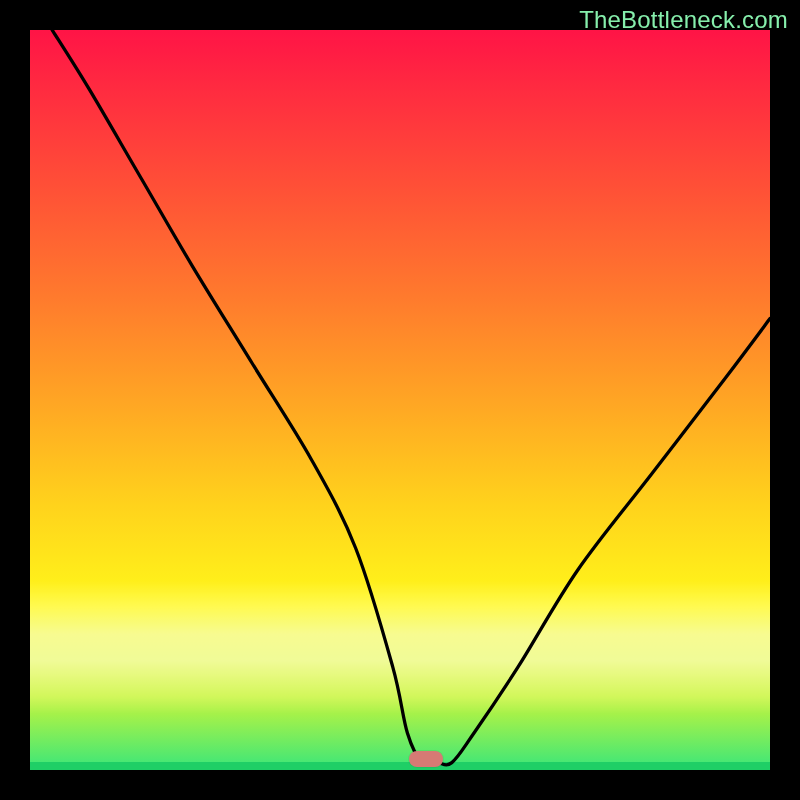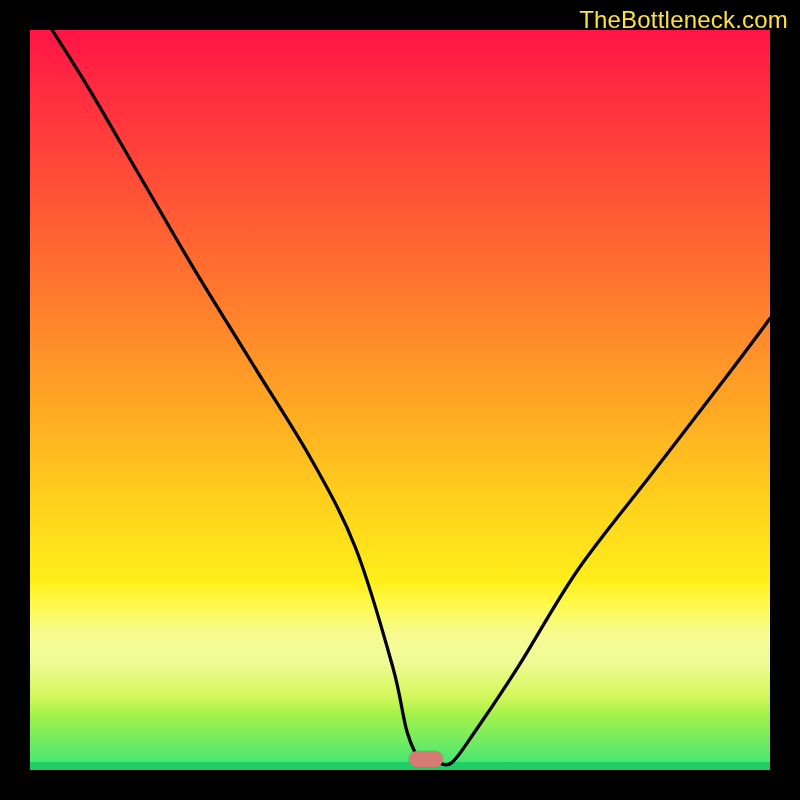--- a/index.html
+++ b/index.html
@@ -14,21 +14,21 @@
   .frame {
     position: relative;
     width: 800px;
     height: 800px;
     background: #000;
   }
   .watermark {
     position: absolute;
     top: 6px;
     right: 12px;
-    color: #fde047;
+    color: #86efac;
     font-size: 24px;
     font-weight: 500;
     letter-spacing: 0.2px;
     z-index: 30;
   }
   .plot-area {
     position: absolute;
     left: 30px;
     top: 30px;
     width: 740px;

